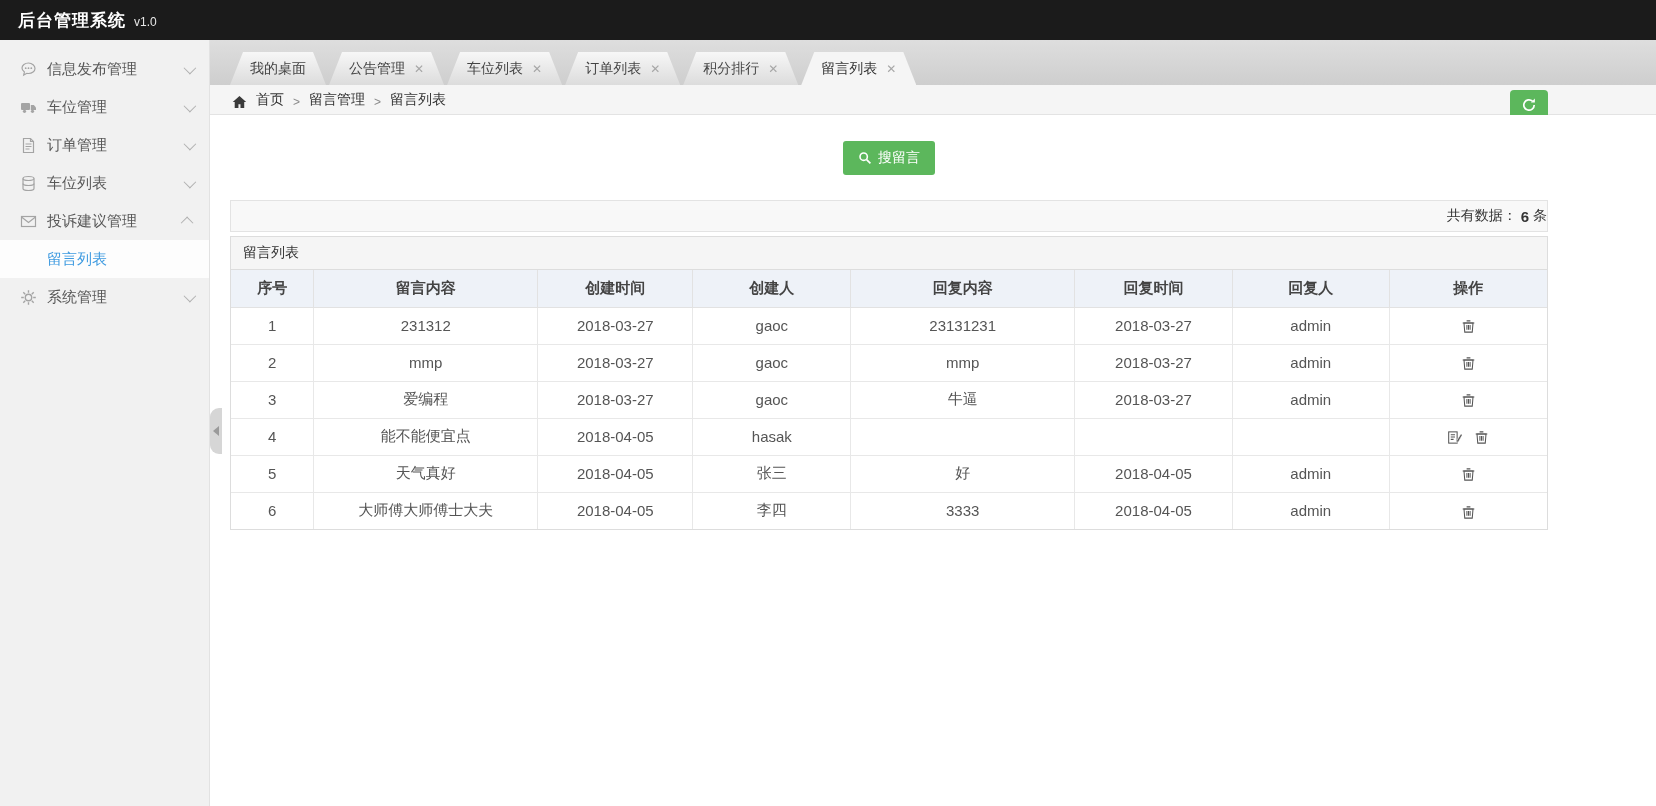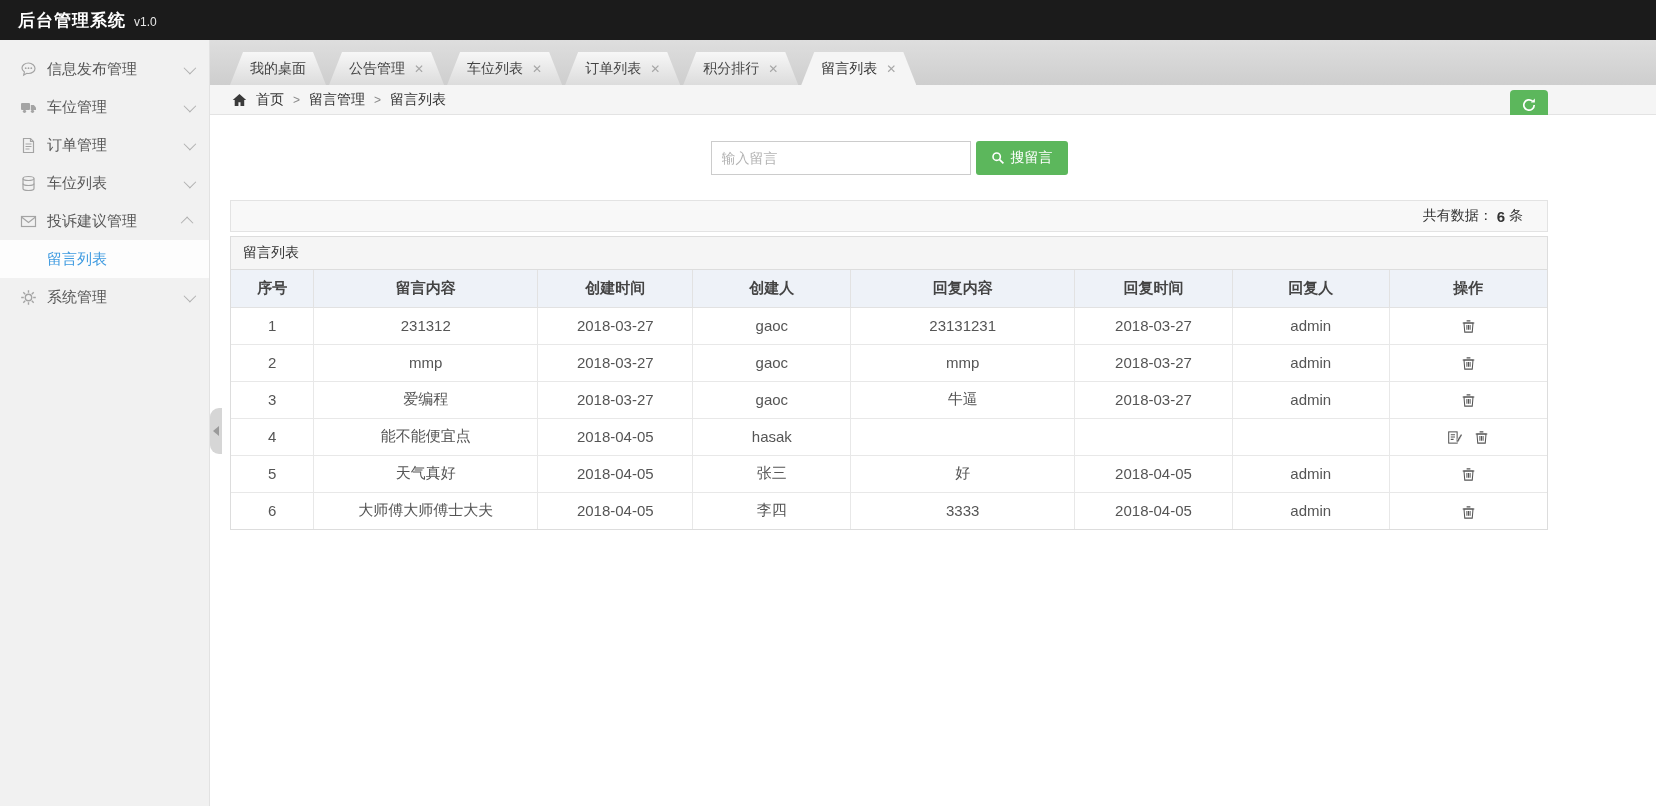--- a/index.html
+++ b/index.html
@@ -40,39 +40,39 @@
     align-items:flex-end; padding-left:20px; }
   .tab { height:33px; display:flex; align-items:center; padding:0 20px; margin-right:3px;
     font-size:14px; color:#444; cursor:pointer; background:linear-gradient(#f7f7f7,#dcdcdc);
     clip-path:polygon(13px 0, calc(100% - 13px) 0, 100% 100%, 0 100%); }
   .tab.active { background:#f5f5f5; color:#333; }
   .tab-close { margin-left:9px; color:#a6a6a6; font-size:12px; line-height:1; cursor:pointer; }
 
   .crumbbar { height:30px; background:#f5f5f5; border-bottom:1px solid #e3e3e3; }
   .crumb-inner { width:1338px; height:100%; padding-left:22px; display:flex;
     align-items:center; justify-content:space-between; }
-  .breadcrumb { display:flex; align-items:center; gap:9px; font-size:14px; color:#333; }
+  .breadcrumb { display:flex; align-items:flex-end; gap:9px; font-size:14px; color:#333; }
   .crumb-sep { color:#8a8a8a; font-size:12px; }
   .home-icon { width:15px; height:14px; display:inline-flex; }
   .crumb-item { cursor:pointer; }
   .refresh-btn { width:38px; height:30px; border:none; border-radius:4px; background:#5cb75c;
     display:flex; align-items:center; justify-content:center; cursor:pointer; margin-bottom:-10px; }
 
   .content { flex:1; background:#fff; }
   .inner { width:1318px; margin-left:20px; }
 
   .search-row { display:flex; justify-content:center; align-items:center; margin-top:26px; gap:5px; }
   .search-input { width:260px; height:34px; border:1px solid #ccc; padding:0 10px;
     font-size:14px; color:#333; font-family:inherit; }
   .search-input::placeholder { color:#b3b3b3; }
   .search-btn { height:34px; padding:8px 15px; border:none; border-radius:3px; background:#5cb75c;
     color:#fff; font-size:14px; display:flex; align-items:center; gap:6px; cursor:pointer; font-family:inherit; }
 
   .summary-bar { margin-top:25px; height:32px; background:#f8f8f8; border:1px solid #e3e3e3;
-    display:flex; align-items:center; justify-content:flex-end; padding-right:24px;
+    display:flex; align-items:center; justify-content:flex-end; padding-right:0;
     font-size:14px; color:#333; gap:4px; }
   .summary-bar b { font-size:15px; }
 
   .panel { margin-top:4px; border:1px solid #ddd; }
   .panel-header { height:33px; background:#f5f5f5; border-bottom:1px solid #ddd;
     display:flex; align-items:center; padding-left:12px; font-size:14px; color:#333; }
 
   table { width:100%; border-collapse:collapse; font-size:15px; color:#555; }
   thead th { height:37px; background:#eef2f8; font-weight:bold; color:#444;
     border:1px solid #e2e2e2; border-top:none; }
@@ -232,21 +232,20 @@
                 <path d="M13.9 1.6v4h-4z" fill="#fff"></path>
               </svg>
           </span>
         </button>
       </div>
     </div>
 
     <div class="content">
       <div class="inner">
         <div class="search-row">
-          <input class="search-input" type="text" placeholder="输入留言" style="">
           <button class="search-btn">
             <span style="display:inline-flex;width:14px;height:14px;">
               <svg viewBox="0 0 16 16">
                   <circle cx="6.5" cy="6.5" r="4.2" fill="none" stroke="#fff" stroke-width="1.8"></circle>
                   <path d="M9.8 9.8L14.2 14.2" stroke="#fff" stroke-width="1.9"></path>
                 </svg>
             </span>
             <span>搜留言</span>
           </button>
         </div>

